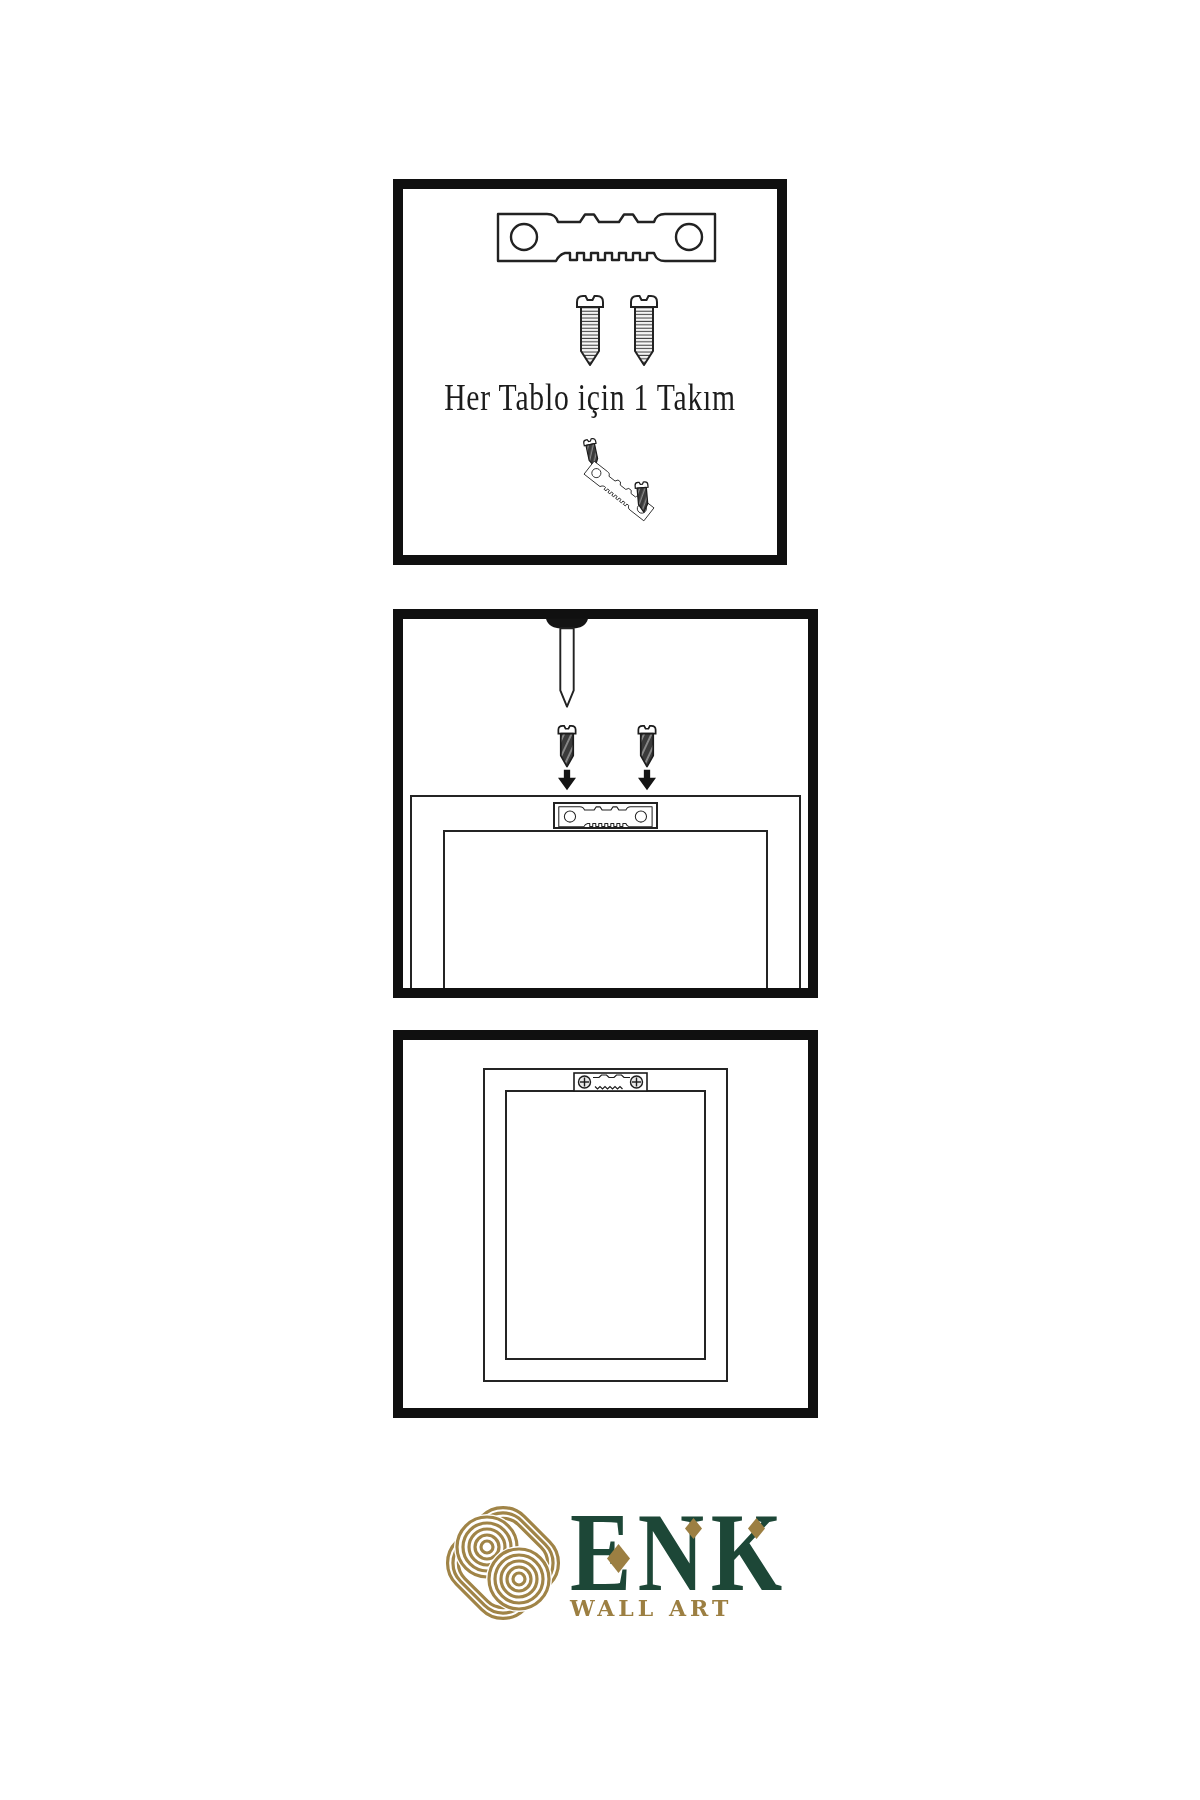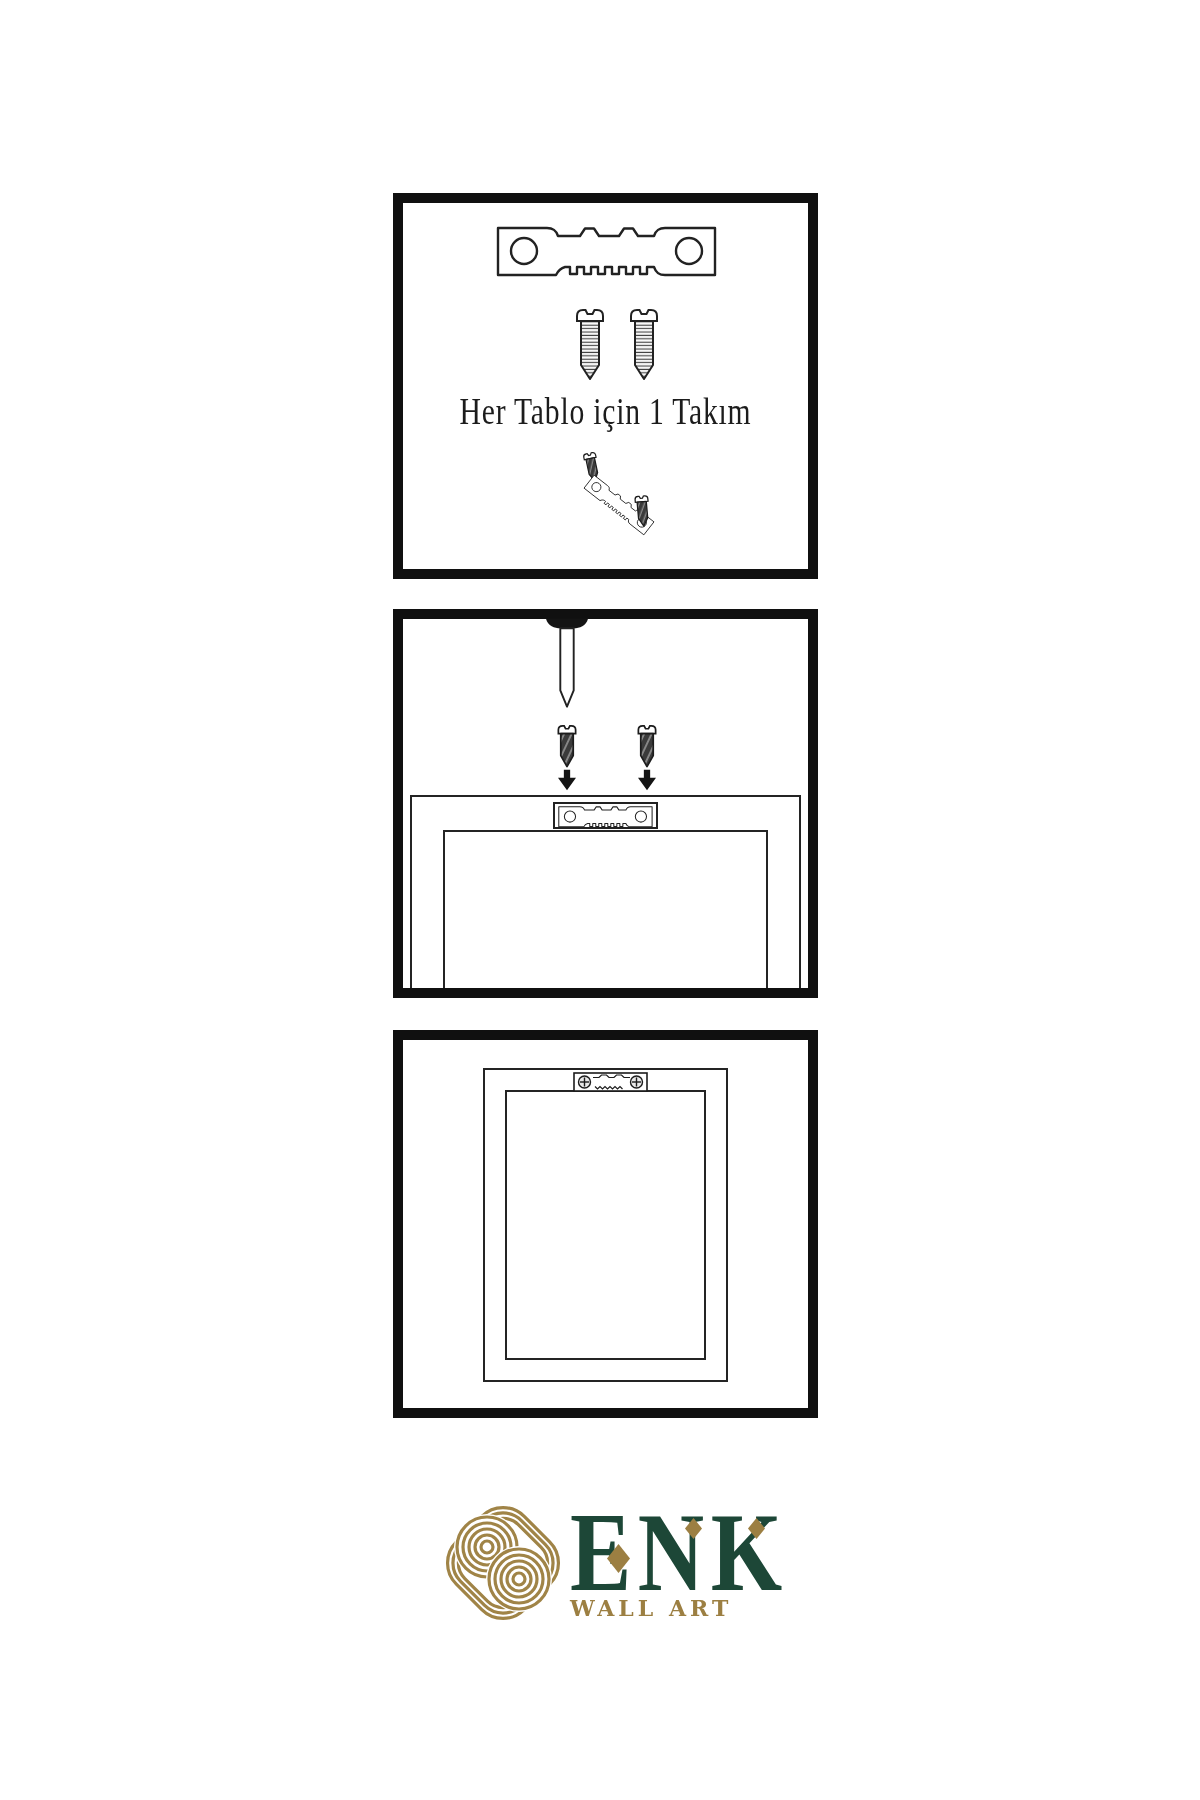--- a/index.html
+++ b/index.html
@@ -65,21 +65,21 @@
       <g id="arrowD">
           <path d="M6.5,0 H13.5 V9 H20 L10,23 L0,9 H6.5 Z" fill="#141414"></path>
         </g>
       <g id="nailg">
         <path d="M1,0 C3,7.5 10,10 16,10 H30 C36,10 43,7.5 45,0 Z" fill="#141414"></path>
         <path d="M16,10 H30 V75 L23,92 L16,75 Z" fill="#ffffff" stroke="#222222" stroke-width="2" stroke-linejoin="round"></path>
       </g>
     </defs>
   </svg>
 
-  <section class="panel" style="left:393px;top:193px;width:425px;height:386px;">
+  <section class="panel" style="left:393px;top:179px;width:394px;height:386px;">
     <svg class="abs" style="left:92px;top:20px;" width="223" height="57" viewBox="0 0 223 57">
         <use href="#hanger"></use>
       </svg>
     <svg class="abs" style="left:170px;top:104px;" width="34" height="74" viewBox="0 0 34 74">
         <use href="#screwL"></use>
       </svg>
     <svg class="abs" style="left:224px;top:104px;" width="34" height="74" viewBox="0 0 34 74">
         <use href="#screwL"></use>
       </svg>
     <div class="caption">Her Tablo için 1 Takım</div>

